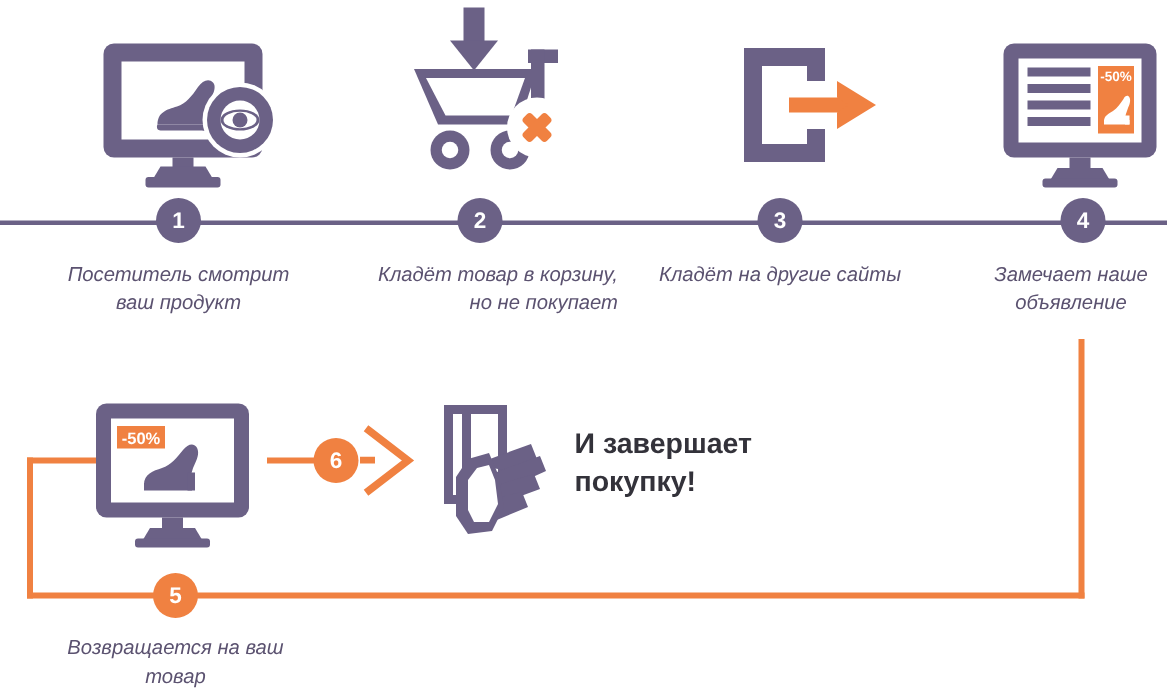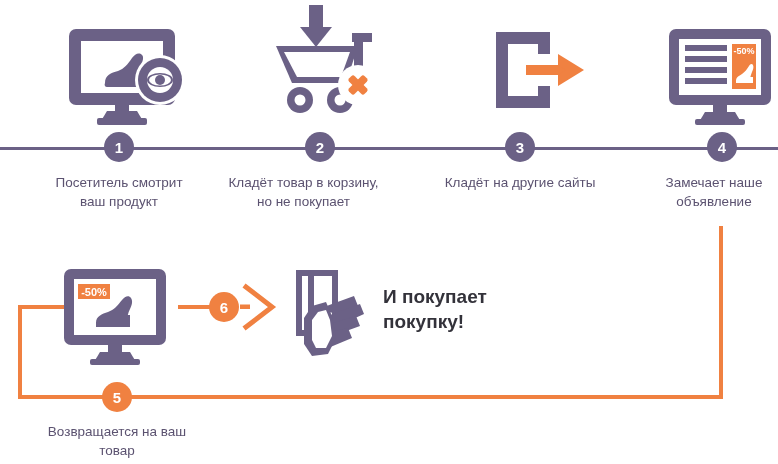--- a/index.html
+++ b/index.html
@@ -30,20 +30,21 @@
   .badge.orange{background:#f08141;}
 
   
   .caption{
     position:absolute;
     color:#5b5270;
     font-size:13.5px;
     line-height:19px;
     text-align:center;
     white-space:pre-line;
+    font-style:italic;
   }
   .headline{
     position:absolute;
     color:#33323a;
     font-size:19px;
     font-weight:bold;
     line-height:25px;
     white-space:pre-line;
   }
 
@@ -108,21 +109,21 @@
       <circle cx="88" cy="80" r="20" fill="#ffffff"></circle>
       <g transform="translate(88,80) rotate(45)">
         <rect x="-11" y="-4" width="22" height="8" rx="2.5" fill="#f08141"></rect>
         <rect x="-4" y="-11" width="8" height="22" rx="2.5" fill="#f08141"></rect>
       </g>
     </svg>
   </div>
   <div class="badge purple" style="left:305px;top:132px;">
     <span>2</span>
   </div>
-  <div class="caption" style="left:211px;top:173px;width:185px;">Кладёт товар в корзину,
+  <div class="caption" style="left:227px;top:173px;width:185px;text-align:right;">Кладёт товар в корзину,
 но не покупает</div>
 
   <div class="icon" style="left:492px;top:28px;width:95px;height:85px;">
     <svg width="95" height="85" viewBox="0 0 95 85">
 
       <path d="M4 4 L58 4 L58 16 L16 16 L16 68 L58 68 L58 80 L4 80 Z" fill="#6b6186"></path>
       <rect x="46" y="4" width="12" height="22" fill="#6b6186"></rect>
       <rect x="46" y="58" width="12" height="22" fill="#6b6186"></rect>
 
       <rect x="34" y="37" width="42" height="10" fill="#f08141"></rect>
@@ -215,16 +216,16 @@
 
       <path d="M24 44 L40 38 L62 30 L66 40 L48 48 Z" fill="#6b6186"></path>
       <path d="M26 54 L46 46 L68 38 L72 48 L50 58 Z" fill="#6b6186"></path>
       <path d="M24 64 L44 56 L64 50 L68 60 L46 68 Z" fill="#6b6186"></path>
       <path d="M18 74 L38 66 L56 62 L60 72 L36 82 Z" fill="#6b6186"></path>
       <path d="M20 40 L34 36 L40 50 L44 72 L36 88 L20 90 L12 78 L12 52 Z" fill="#6b6186"></path>
       <path d="M26 46 L34 44 L38 54 L40 70 L34 82 L24 82 L20 74 L20 54 Z" fill="#ffffff"></path>
     </svg>
   </div>
 
-  <div class="headline" style="left:383px;top:284px;width:180px;">И покупает
+  <div class="headline" style="left:383px;top:284px;width:180px;">И завершает
 покупку!</div>
 
 </div>
 
 </body></html>

